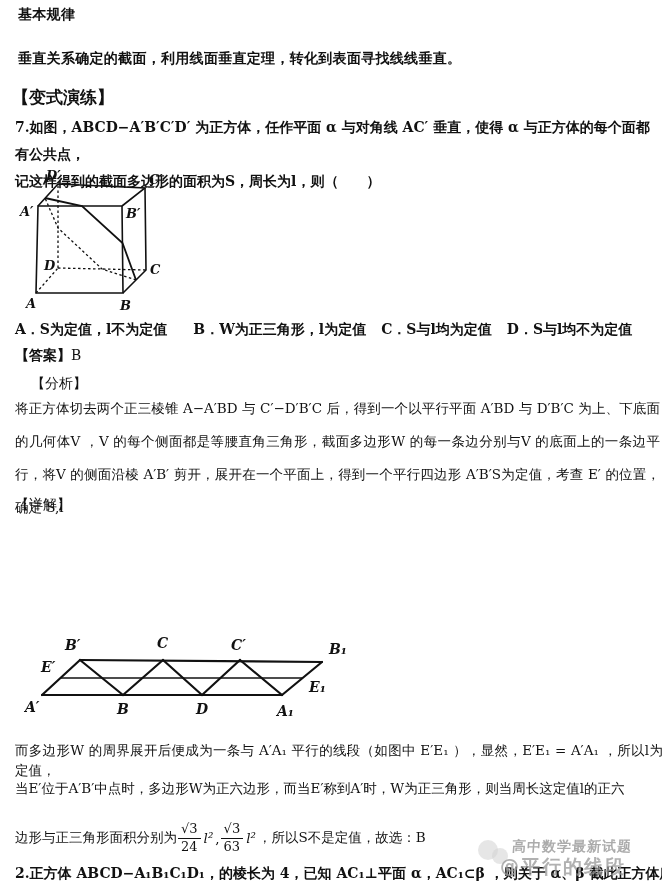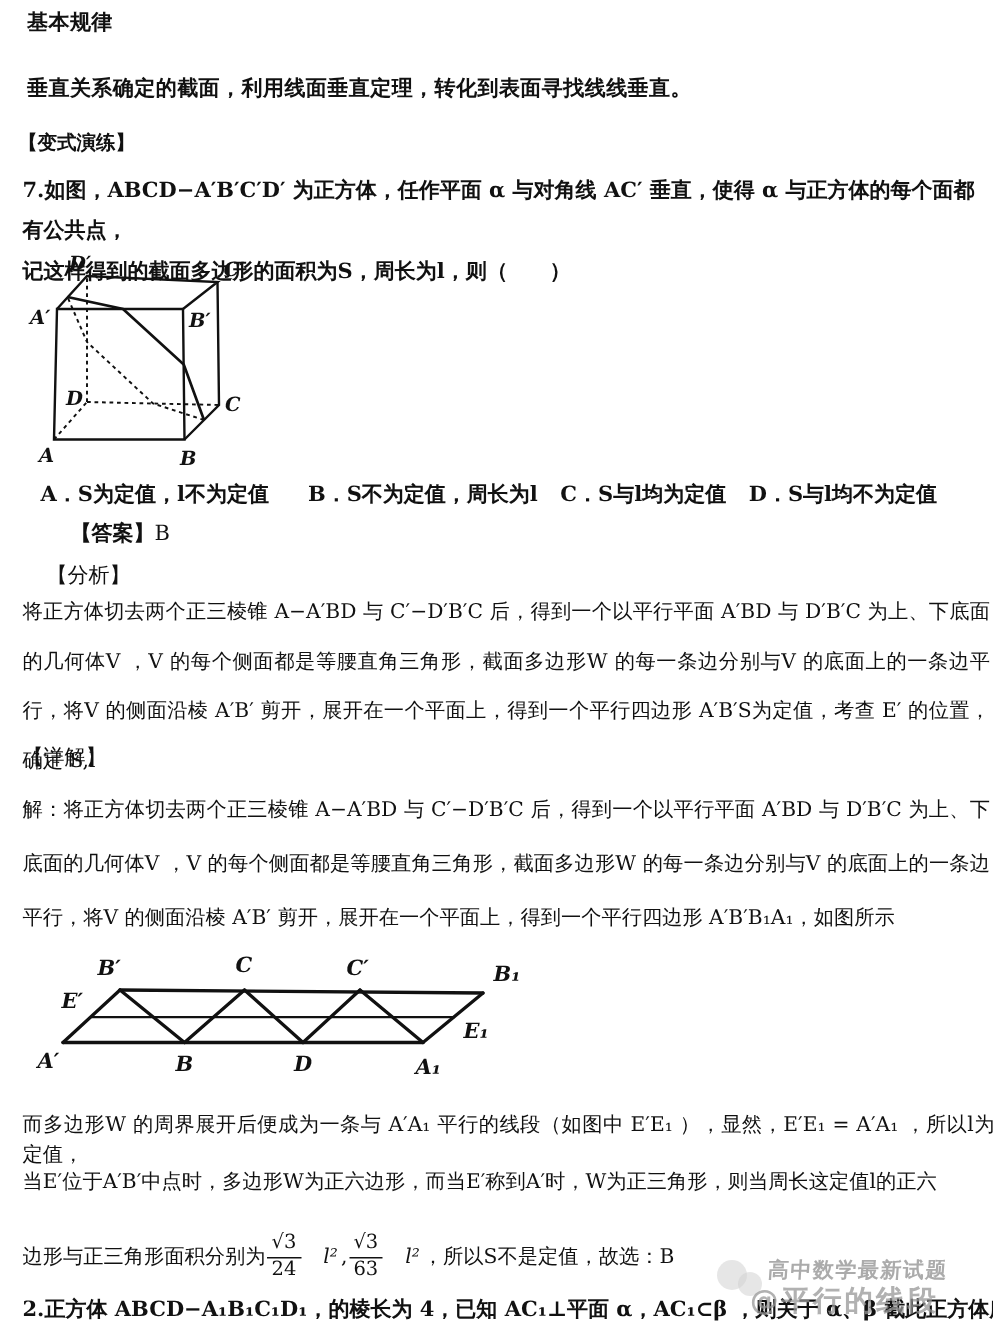--- a/index.html
+++ b/index.html
@@ -2,35 +2,35 @@
 <html><head>
 <meta charset="utf-8">
 <style>
   html,body{margin:0;padding:0;background:#fff;}
   #page{
     position:relative;width:638px;height:895px;background:#ffffff;overflow:hidden;
     font-family:"DejaVu Serif","Liberation Serif",serif;color:#111;padding-left:24px;
   }
   .abs{position:absolute;}
   .t-head{font-size:14px;font-weight:bold;letter-spacing:.3px;}
-  .t-section{font-size:13px;font-weight:bold;}
+  .t-section{font-size:17px;font-weight:bold;}
   .t-problem{font-size:14px;font-weight:bold;line-height:27px;}
   .t-body{font-size:13.5px;line-height:33px;text-align:justify;}
   .t-label{font-size:14px;}
-  .t-label-b{font-size:14px;font-weight:bold;margin-left:32px;}
+  .t-label-b{font-size:14px;font-weight:bold;}
   .options-row{display:flex;align-items:baseline;font-size:14px;font-weight:bold;white-space:nowrap;}
   .options-row span+span{margin-left:0;}
-  .opt-a{margin-right:26px;margin-left:12px;}
+  .opt-a{margin-right:26px;}
   .opt-b{margin-right:15px;}
   .opt-c{margin-right:15px;}
   .frac-line{display:flex;align-items:center;font-size:13.5px;white-space:nowrap;}
   .frac{display:inline-flex;flex-direction:column;align-items:center;margin:0 1px;line-height:1.15;font-size:13px;}
   .frac .num{border-bottom:1.3px solid #111;padding:0 3px 1px 3px;}
   .frac .den{padding-top:1px;}
-  .mathit{font-style:italic;font-family:"DejaVu Serif","Liberation Serif",serif;margin:0 2px 0 14px;}
+  .mathit{font-style:italic;font-family:"DejaVu Serif","Liberation Serif",serif;margin:0 2px 0 2px;}
   svg text{font-family:"DejaVu Serif","Liberation Serif",serif;font-weight:bold;font-style:italic;fill:#111;}
   .wm{position:absolute;color:#979797;pointer-events:none;font-weight:bold;
       font-family:"DejaVu Sans","Liberation Sans",sans-serif;}
   .wm-l1{font-size:14px;opacity:.8;letter-spacing:1px;transform:skewX(-4deg);}
   .wm-l2{font-size:19px;opacity:.75;letter-spacing:2px;}
   .wm-circle{position:absolute;border-radius:50%;background:#d2d2d2;opacity:.55;}
 </style>
 </head>
 <body>
 
@@ -73,34 +73,33 @@
       <text x="108" y="52">B′</text>
       <text x="26" y="104">D</text>
       <text x="132" y="108">C</text>
       <text x="8" y="142">A</text>
       <text x="102" y="144">B</text>
     </g>
   </svg>
 
   <div class="abs options-row" style="left:15px;top:321px;">
     <span class="opt-a">A．S为定值，l不为定值</span>
-    <span class="opt-b">B．S不为定值，周长为l</span>
+    <span class="opt-b">B．W为正三角形，l为定值</span>
     <span class="opt-c">C．S与l均为定值</span>
     <span>D．S与l均不为定值</span>
   </div>
 
   <div class="abs" style="left:15px;top:347px;font-size:14px;">
     <span class="t-label-b">【答案】</span><span>B</span>
   </div>
 
   <div class="abs t-label" style="left:15px;top:375px;margin-left:16px;">【分析】</div>
   <div class="abs t-body" style="left:15px;top:392px;width:645px;">将正方体切去两个正三棱锥 A−A′BD 与 C′−D′B′C 后，得到一个以平行平面 A′BD 与 D′B′C 为上、下底面的几何体V ，V 的每个侧面都是等腰直角三角形，截面多边形W 的每一条边分别与V 的底面上的一条边平行，将V 的侧面沿棱 A′B′ 剪开，展开在一个平面上，得到一个平行四边形 A′B′S为定值，考查 E′ 的位置，确定 S,l</div>
 
   <div class="abs t-label" style="left:15px;top:496px;">【详解】</div>
-  <div class="abs t-body" style="left:15px;top:522px;width:645px;line-height:36px;">解：将正方体切去两个正三棱锥 A−A′BD 与 C′−D′B′C 后，得到一个以平行平面 A′BD 与 D′B′C 为上、下底面的几何体V ，V 的每个侧面都是等腰直角三角形，截面多边形W 的每一条边分别与V 的底面上的一条边平行，将V 的侧面沿棱 A′B′ 剪开，展开在一个平面上，得到一个平行四边形 A′B′B₁A₁，如图所示</div>
 
   <svg class="abs" style="left:15px;top:628px;" width="345" height="102" viewBox="0 0 345 102">
     <g stroke="#111" stroke-width="2.2" fill="none" stroke-linecap="round">
       <path d="M27,67 L267,67"></path>
       <path d="M65,32 L307,34"></path>
       <path d="M27,67 L65,32"></path>
       <path d="M267,67 L307,34"></path>
       <path d="M65,32 L108,67"></path>
       <path d="M108,67 L148,32"></path>
       <path d="M148,32 L187,67"></path>

